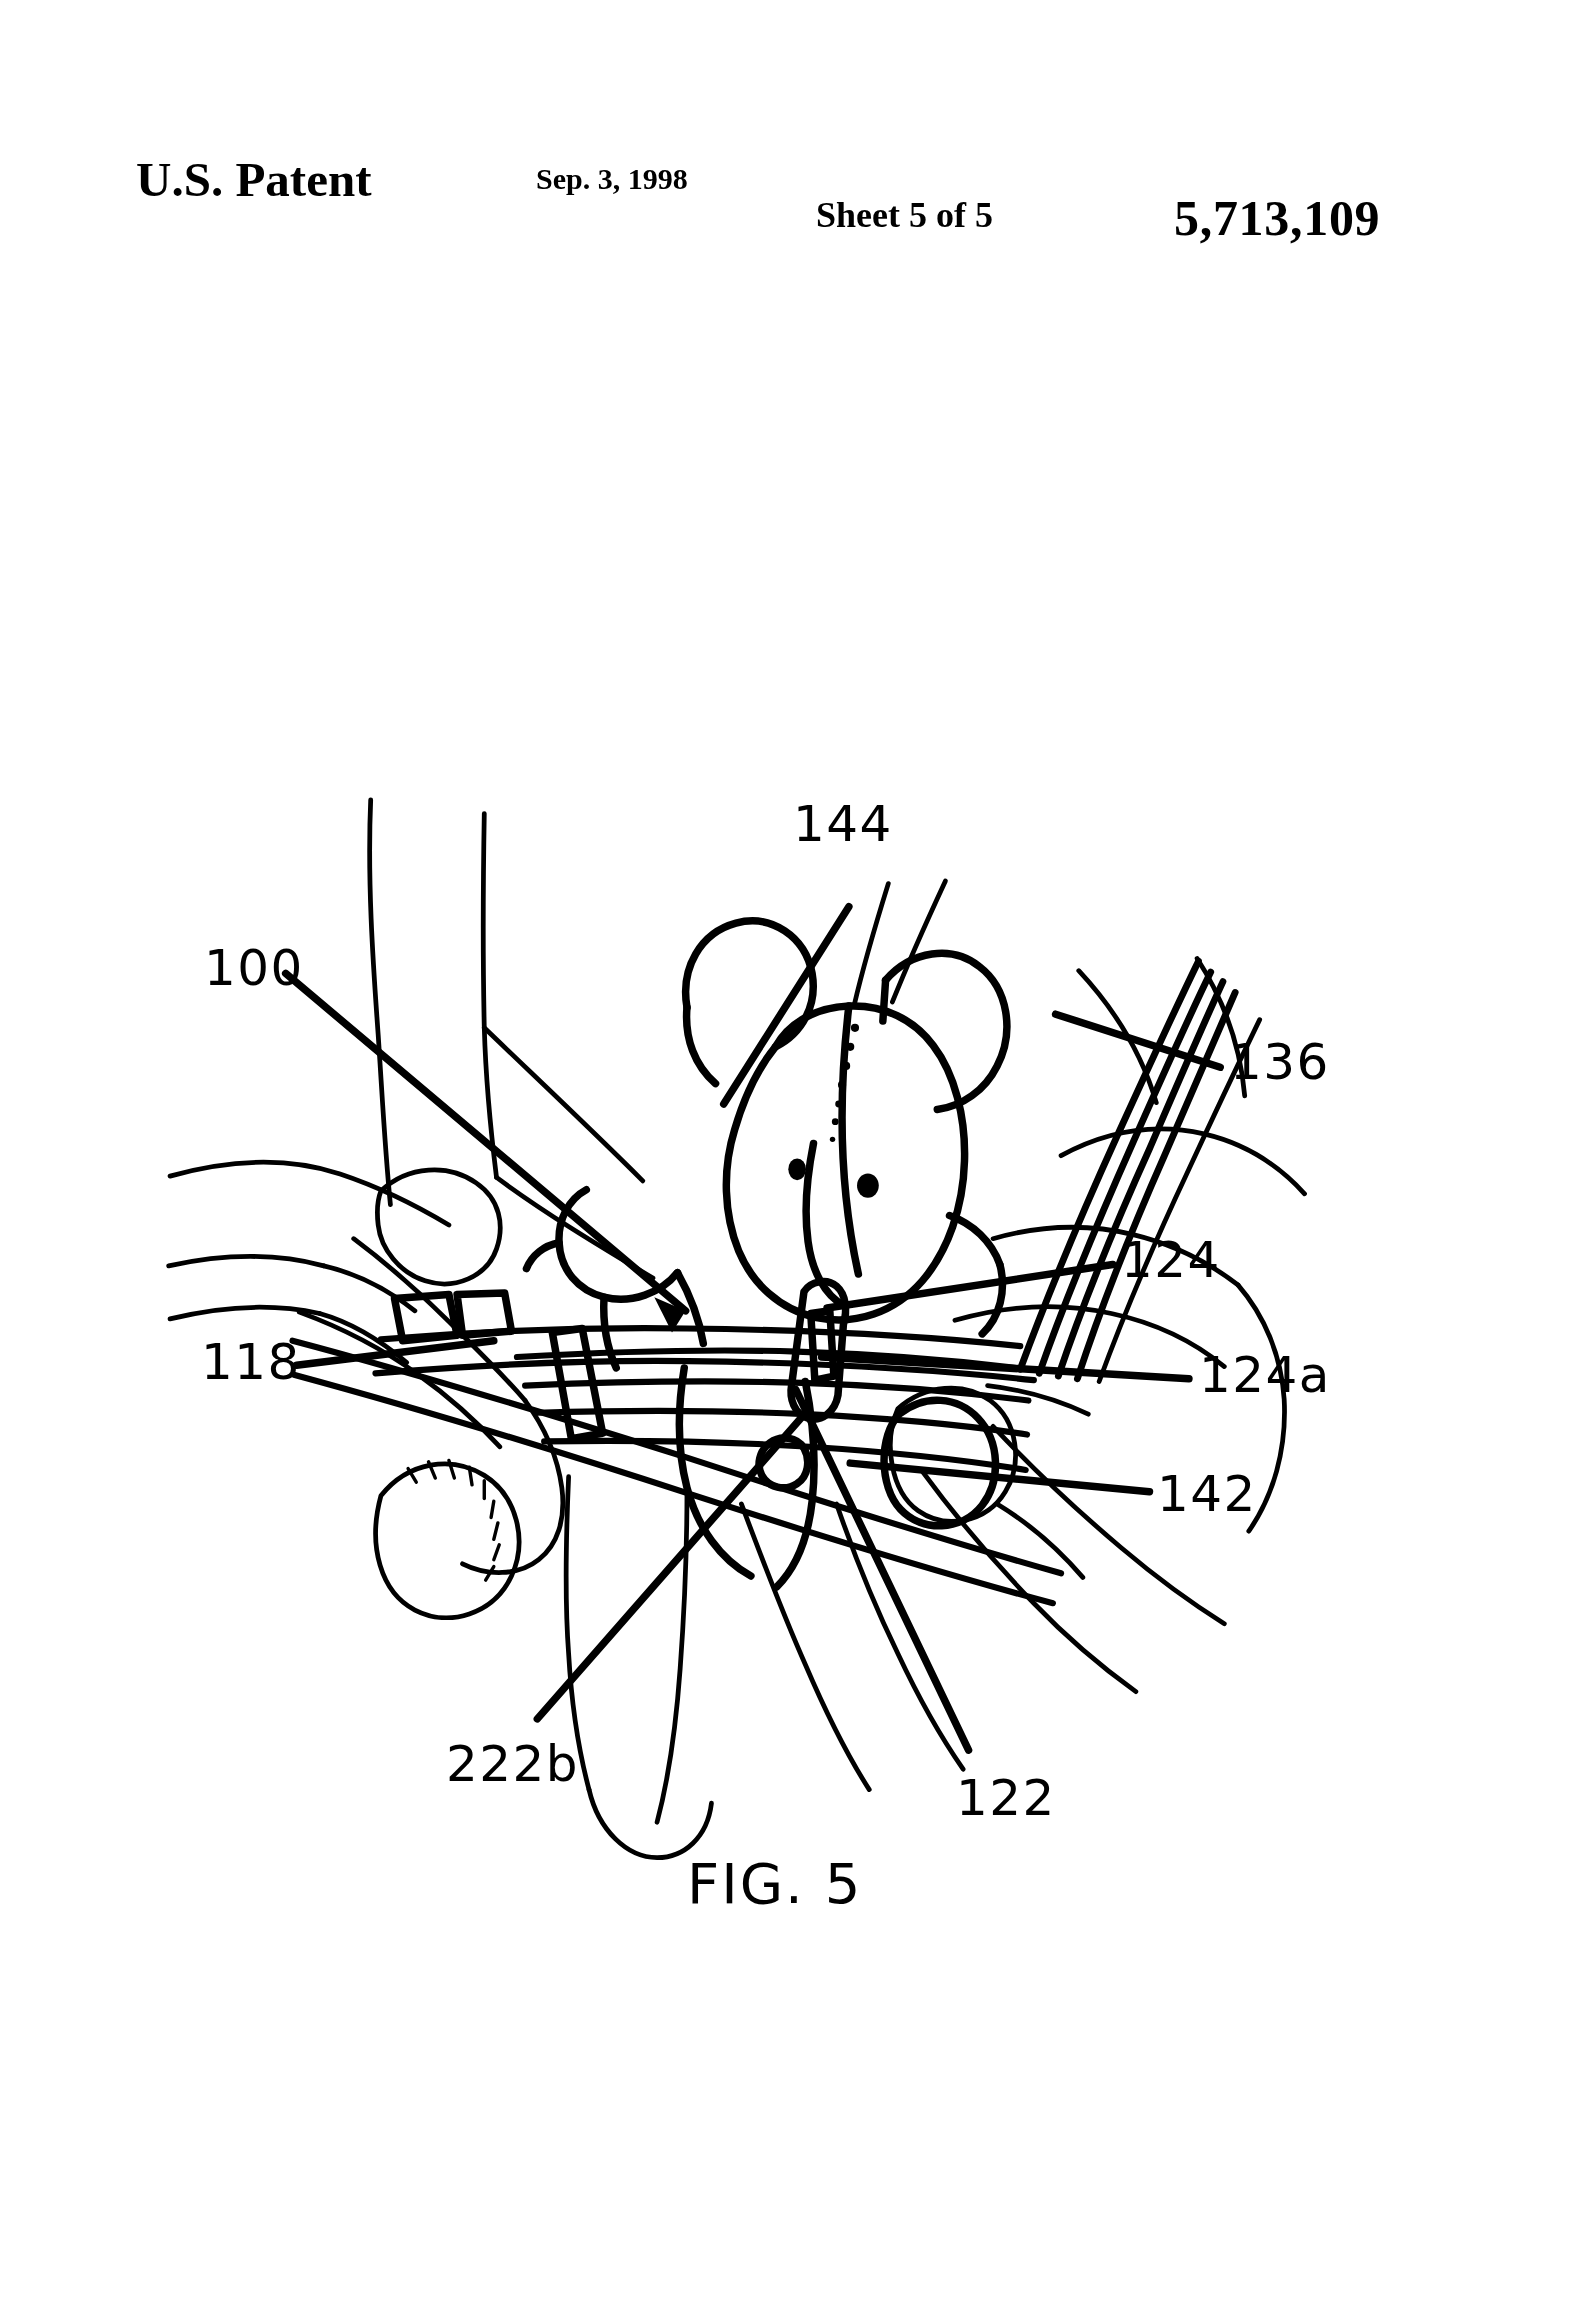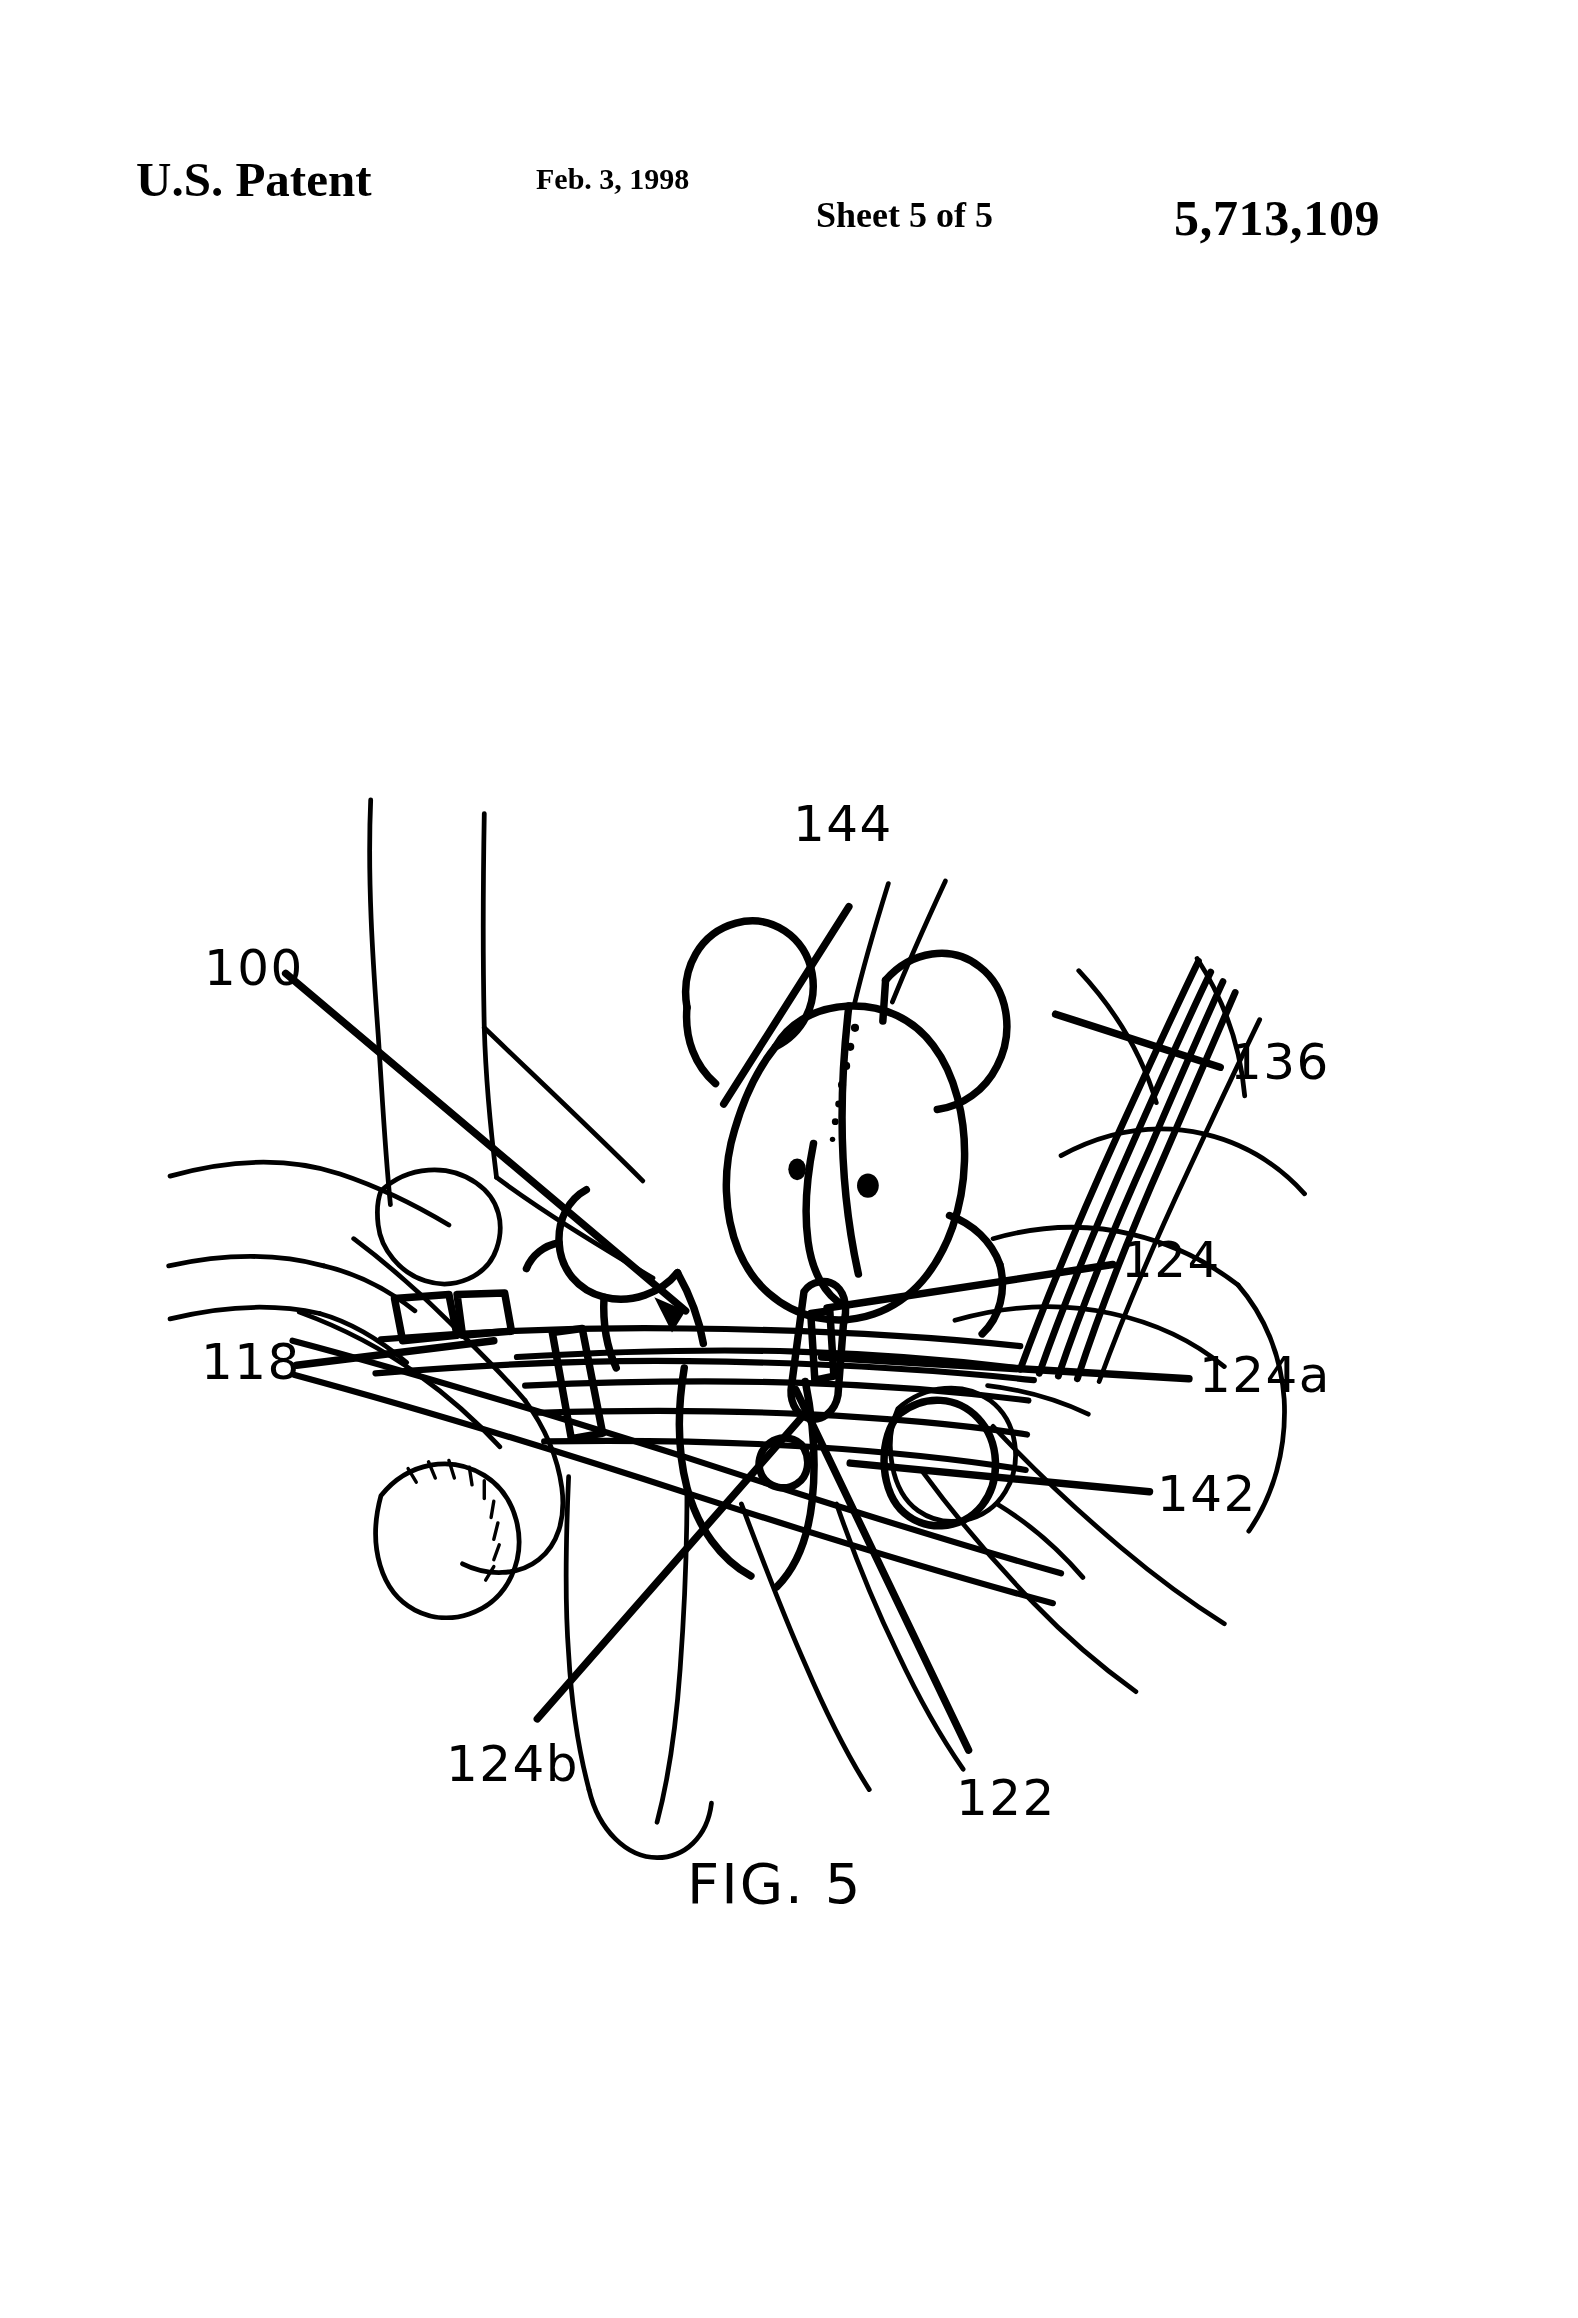--- a/index.html
+++ b/index.html
@@ -32,21 +32,21 @@
   #ref-124a{left:1199px;top:1121px;}
   #ref-142 {left:1157px;top:1240px;}
   #ref-124b{left:446px;top:1510px;}
   #ref-122 {left:956px;top:1544px;}
 </style>
 </head>
 <body>
 
 <div id="patent-header">
   <div class="hdr" id="hdr-office">U.S. Patent</div>
-  <div class="hdr" id="hdr-date">Feb. 3, 1998</div>
+  <div class="hdr" id="hdr-date">Sep. 3, 1998</div>
   <div class="hdr" id="hdr-sheet">Sheet 5 of 5</div>
   <div class="hdr" id="hdr-number">5,713,109</div>
 </div>
 
 <div id="figure-area">
 
   <svg id="figure-svg" viewBox="0 0 2320 3078">
     <g fill="none" stroke="#000" stroke-linecap="round" stroke-linejoin="round">
 
       <g stroke-width="7">
@@ -226,18 +226,18 @@
     </g>
   </svg>
 
   <div class="ref" id="ref-144">144</div>
   <div class="ref" id="ref-100">100</div>
   <div class="ref" id="ref-136">136</div>
   <div class="ref" id="ref-124">124</div>
   <div class="ref" id="ref-118">118</div>
   <div class="ref" id="ref-124a">124a</div>
   <div class="ref" id="ref-142">142</div>
-  <div class="ref" id="ref-124b">124b</div>
+  <div class="ref" id="ref-124b">222b</div>
   <div class="ref" id="ref-122">122</div>
 
   <div id="fig-caption">FIG. 5</div>
 </div>
 
 
 </body></html>

